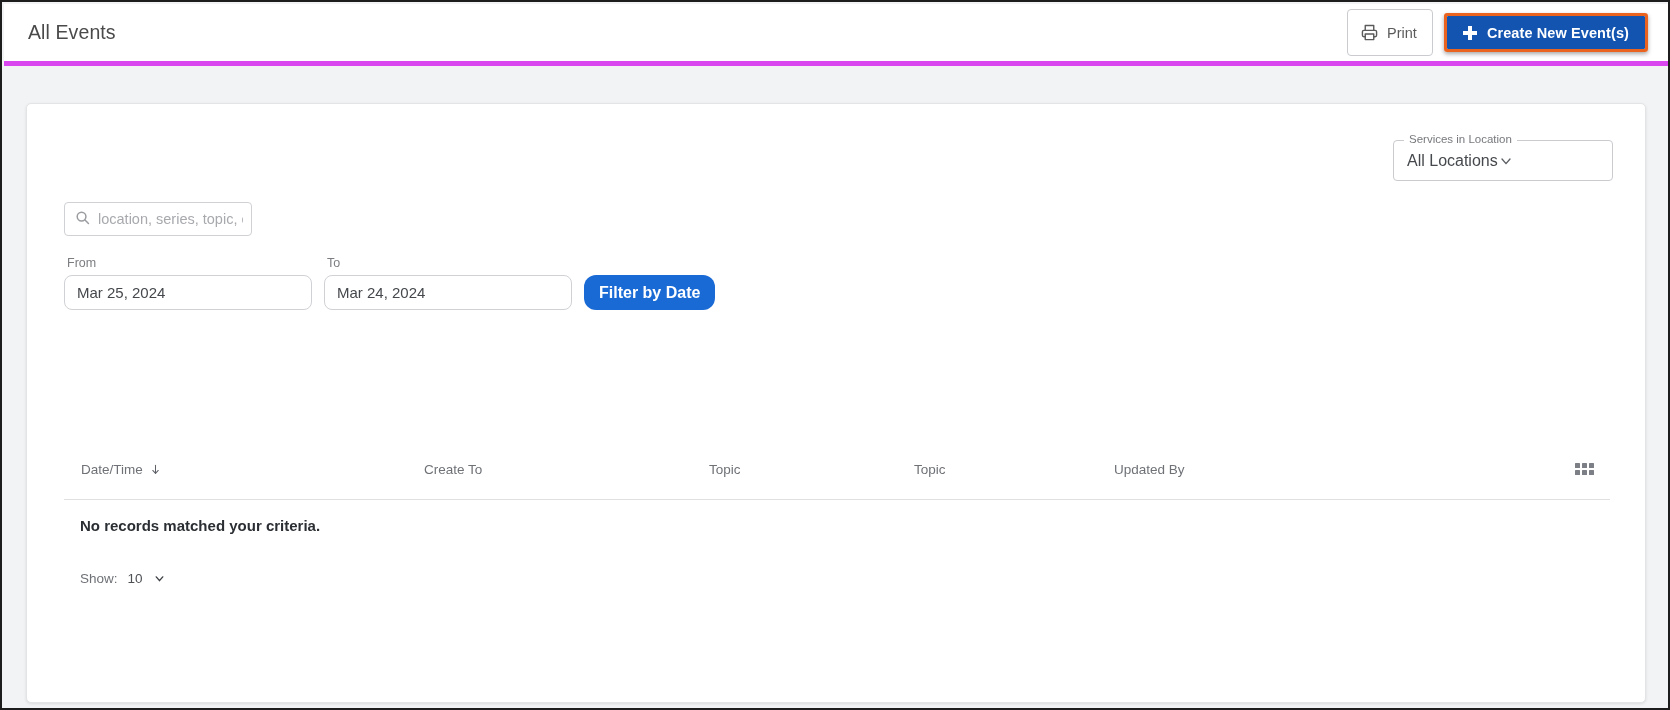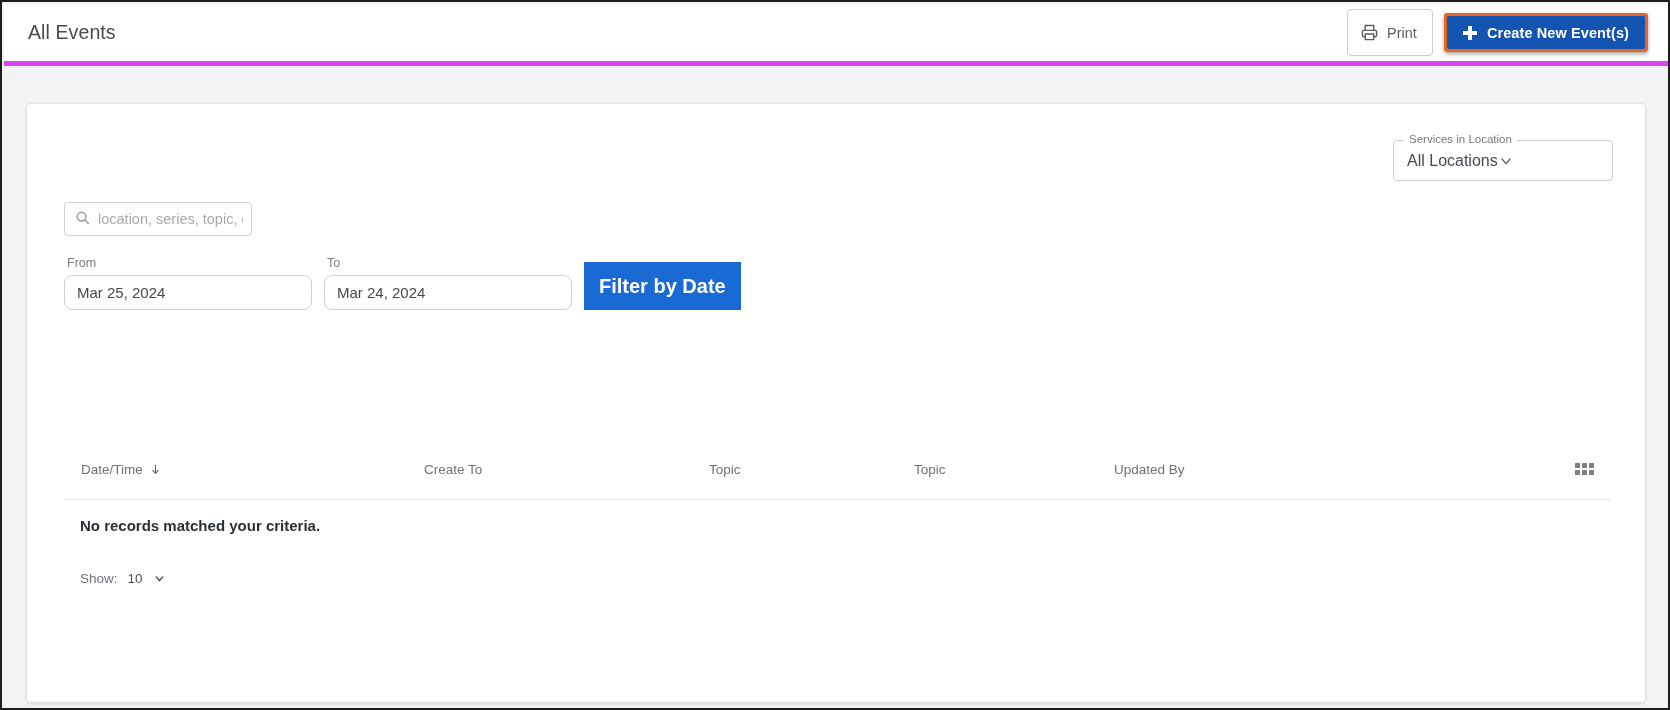--- a/index.html
+++ b/index.html
@@ -194,27 +194,27 @@
     border-radius: 8px;
     font-size: 15px;
     color: #45484c;
     padding: 0 12px;
     outline: none;
     font-family: "Liberation Sans", sans-serif;
     background: #fff;
   }
   .date-input.wide { width: 248px; }
   .btn-filter {
-    height: 48px;
+    height: 35px;
     padding: 0 15px;
     background: #1a6ad6;
     color: #fff;
     border: none;
-    border-radius: 0;
-    font-size: 20px;
+    border-radius: 12px;
+    font-size: 16px;
     font-weight: 700;
     cursor: pointer;
     font-family: "Liberation Sans", sans-serif;
     white-space: nowrap;
   }
 
   
   .table-head {
     position: absolute;
     left: 37px; top: 358px;

